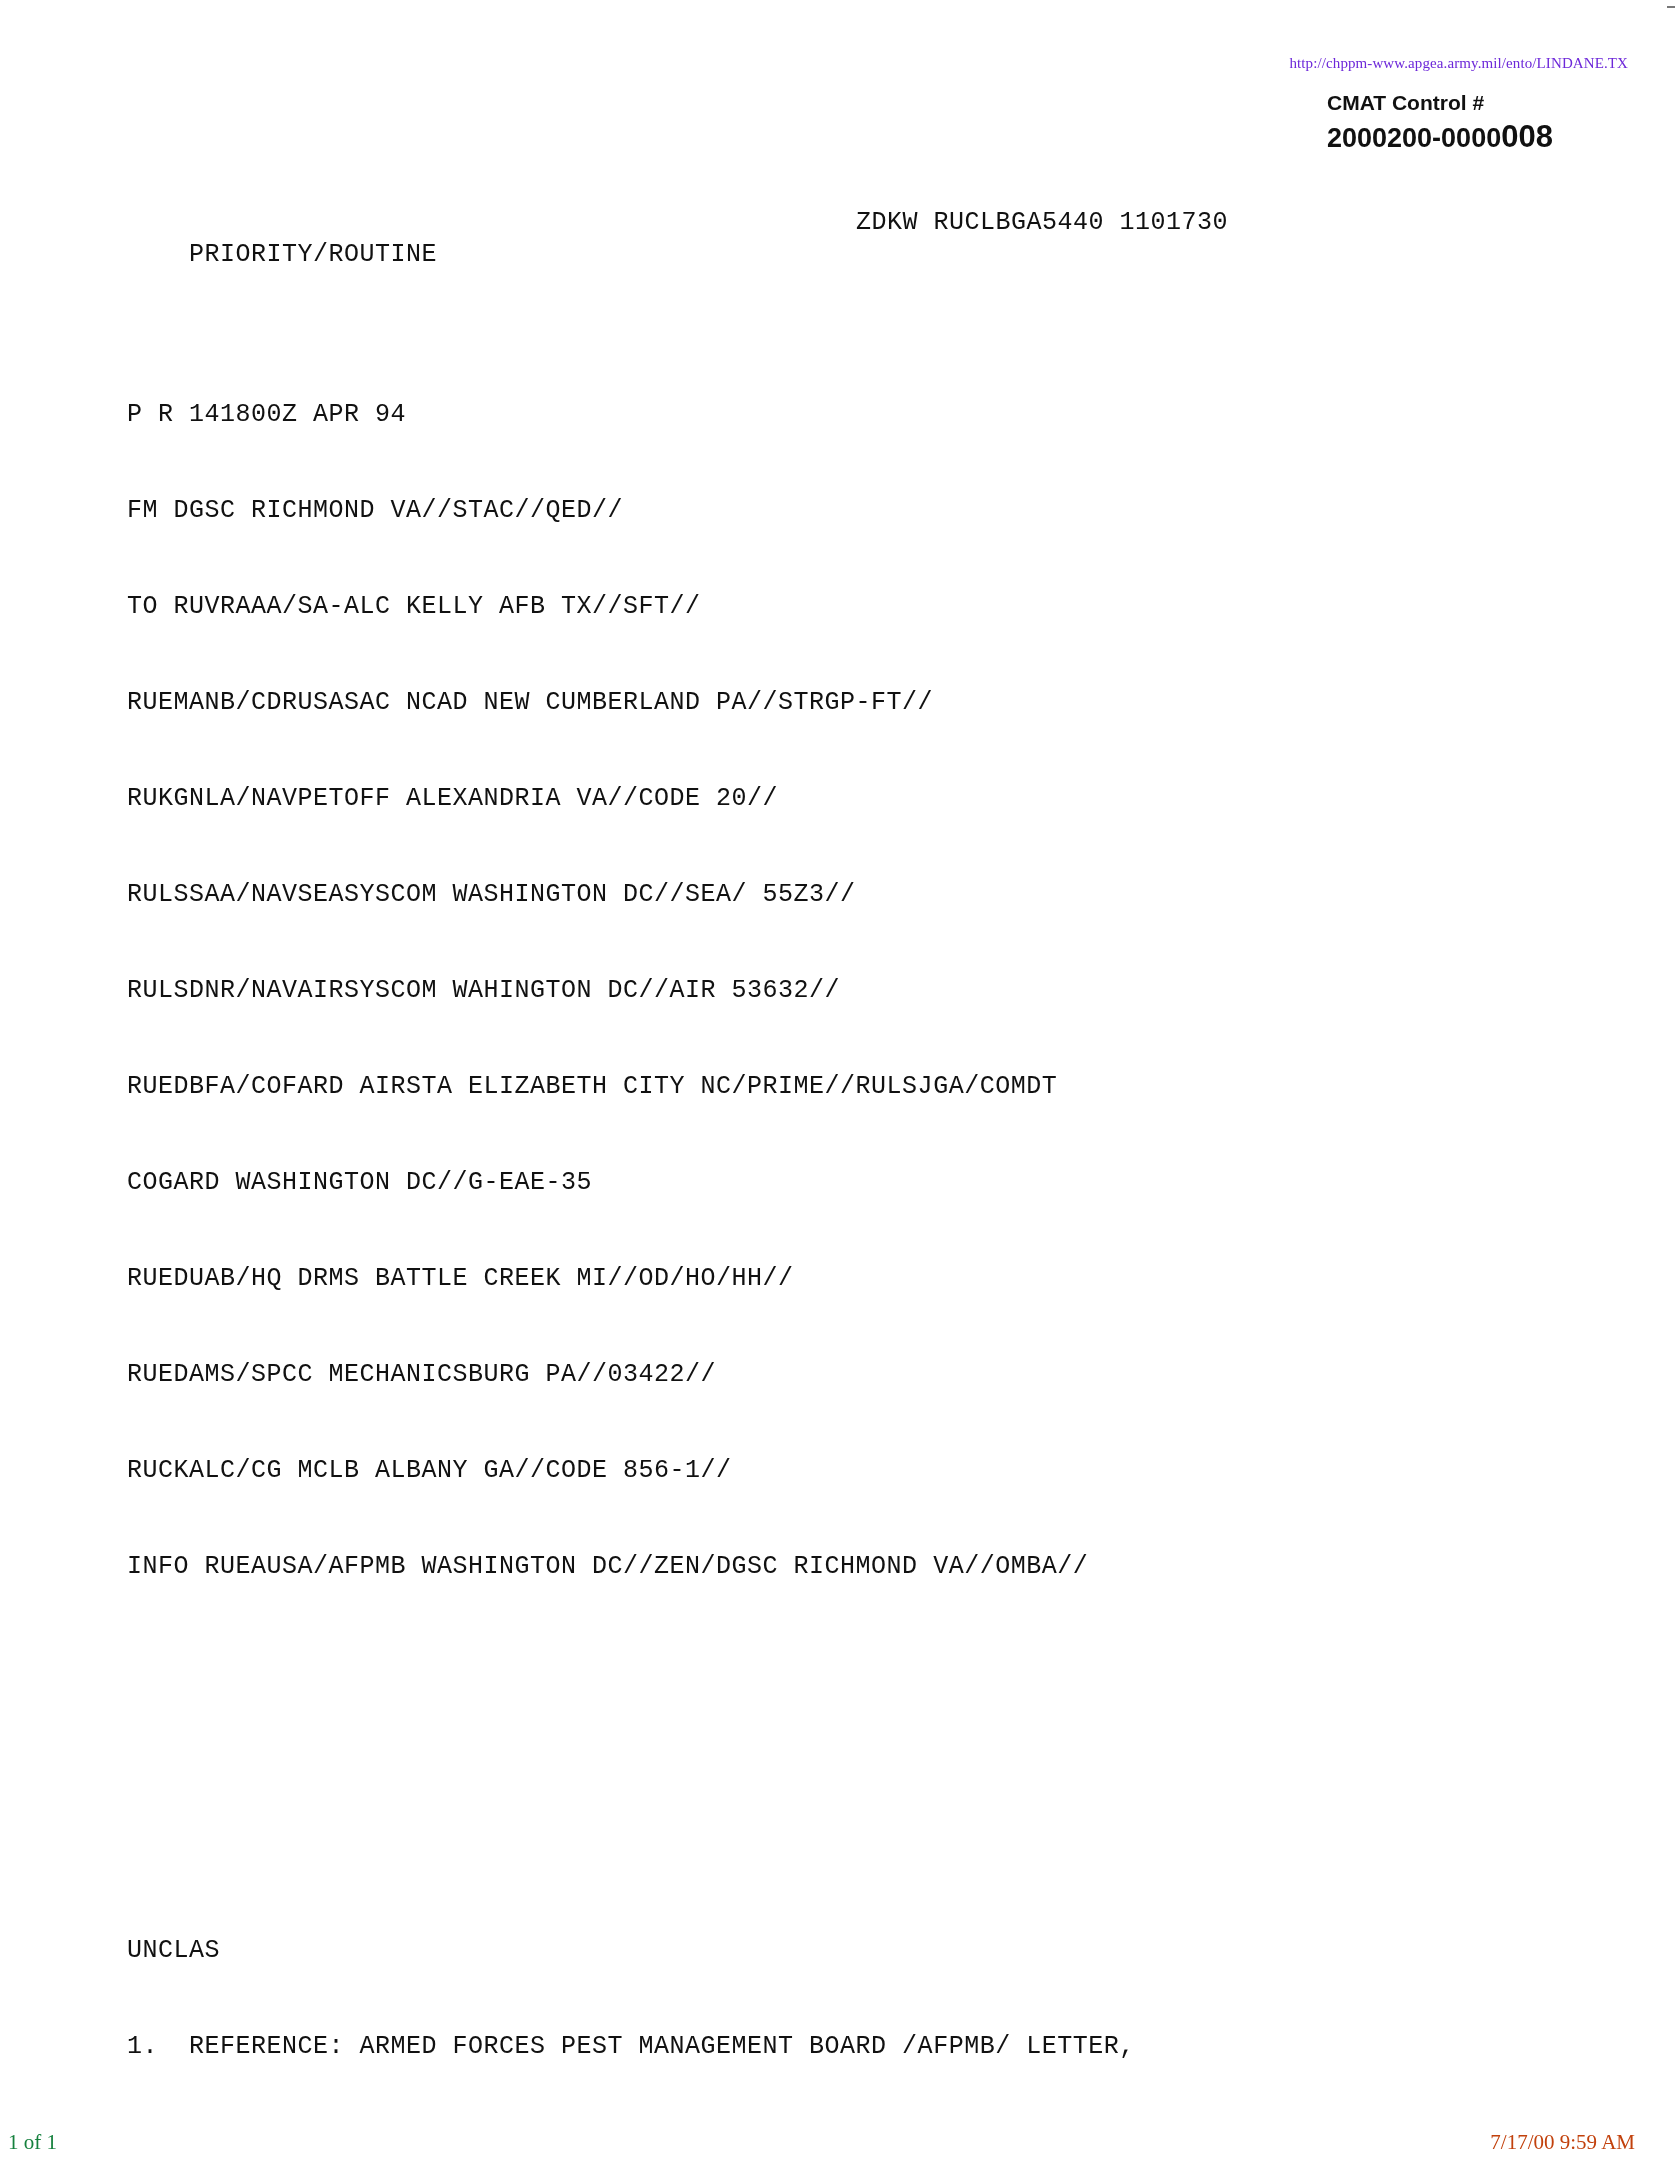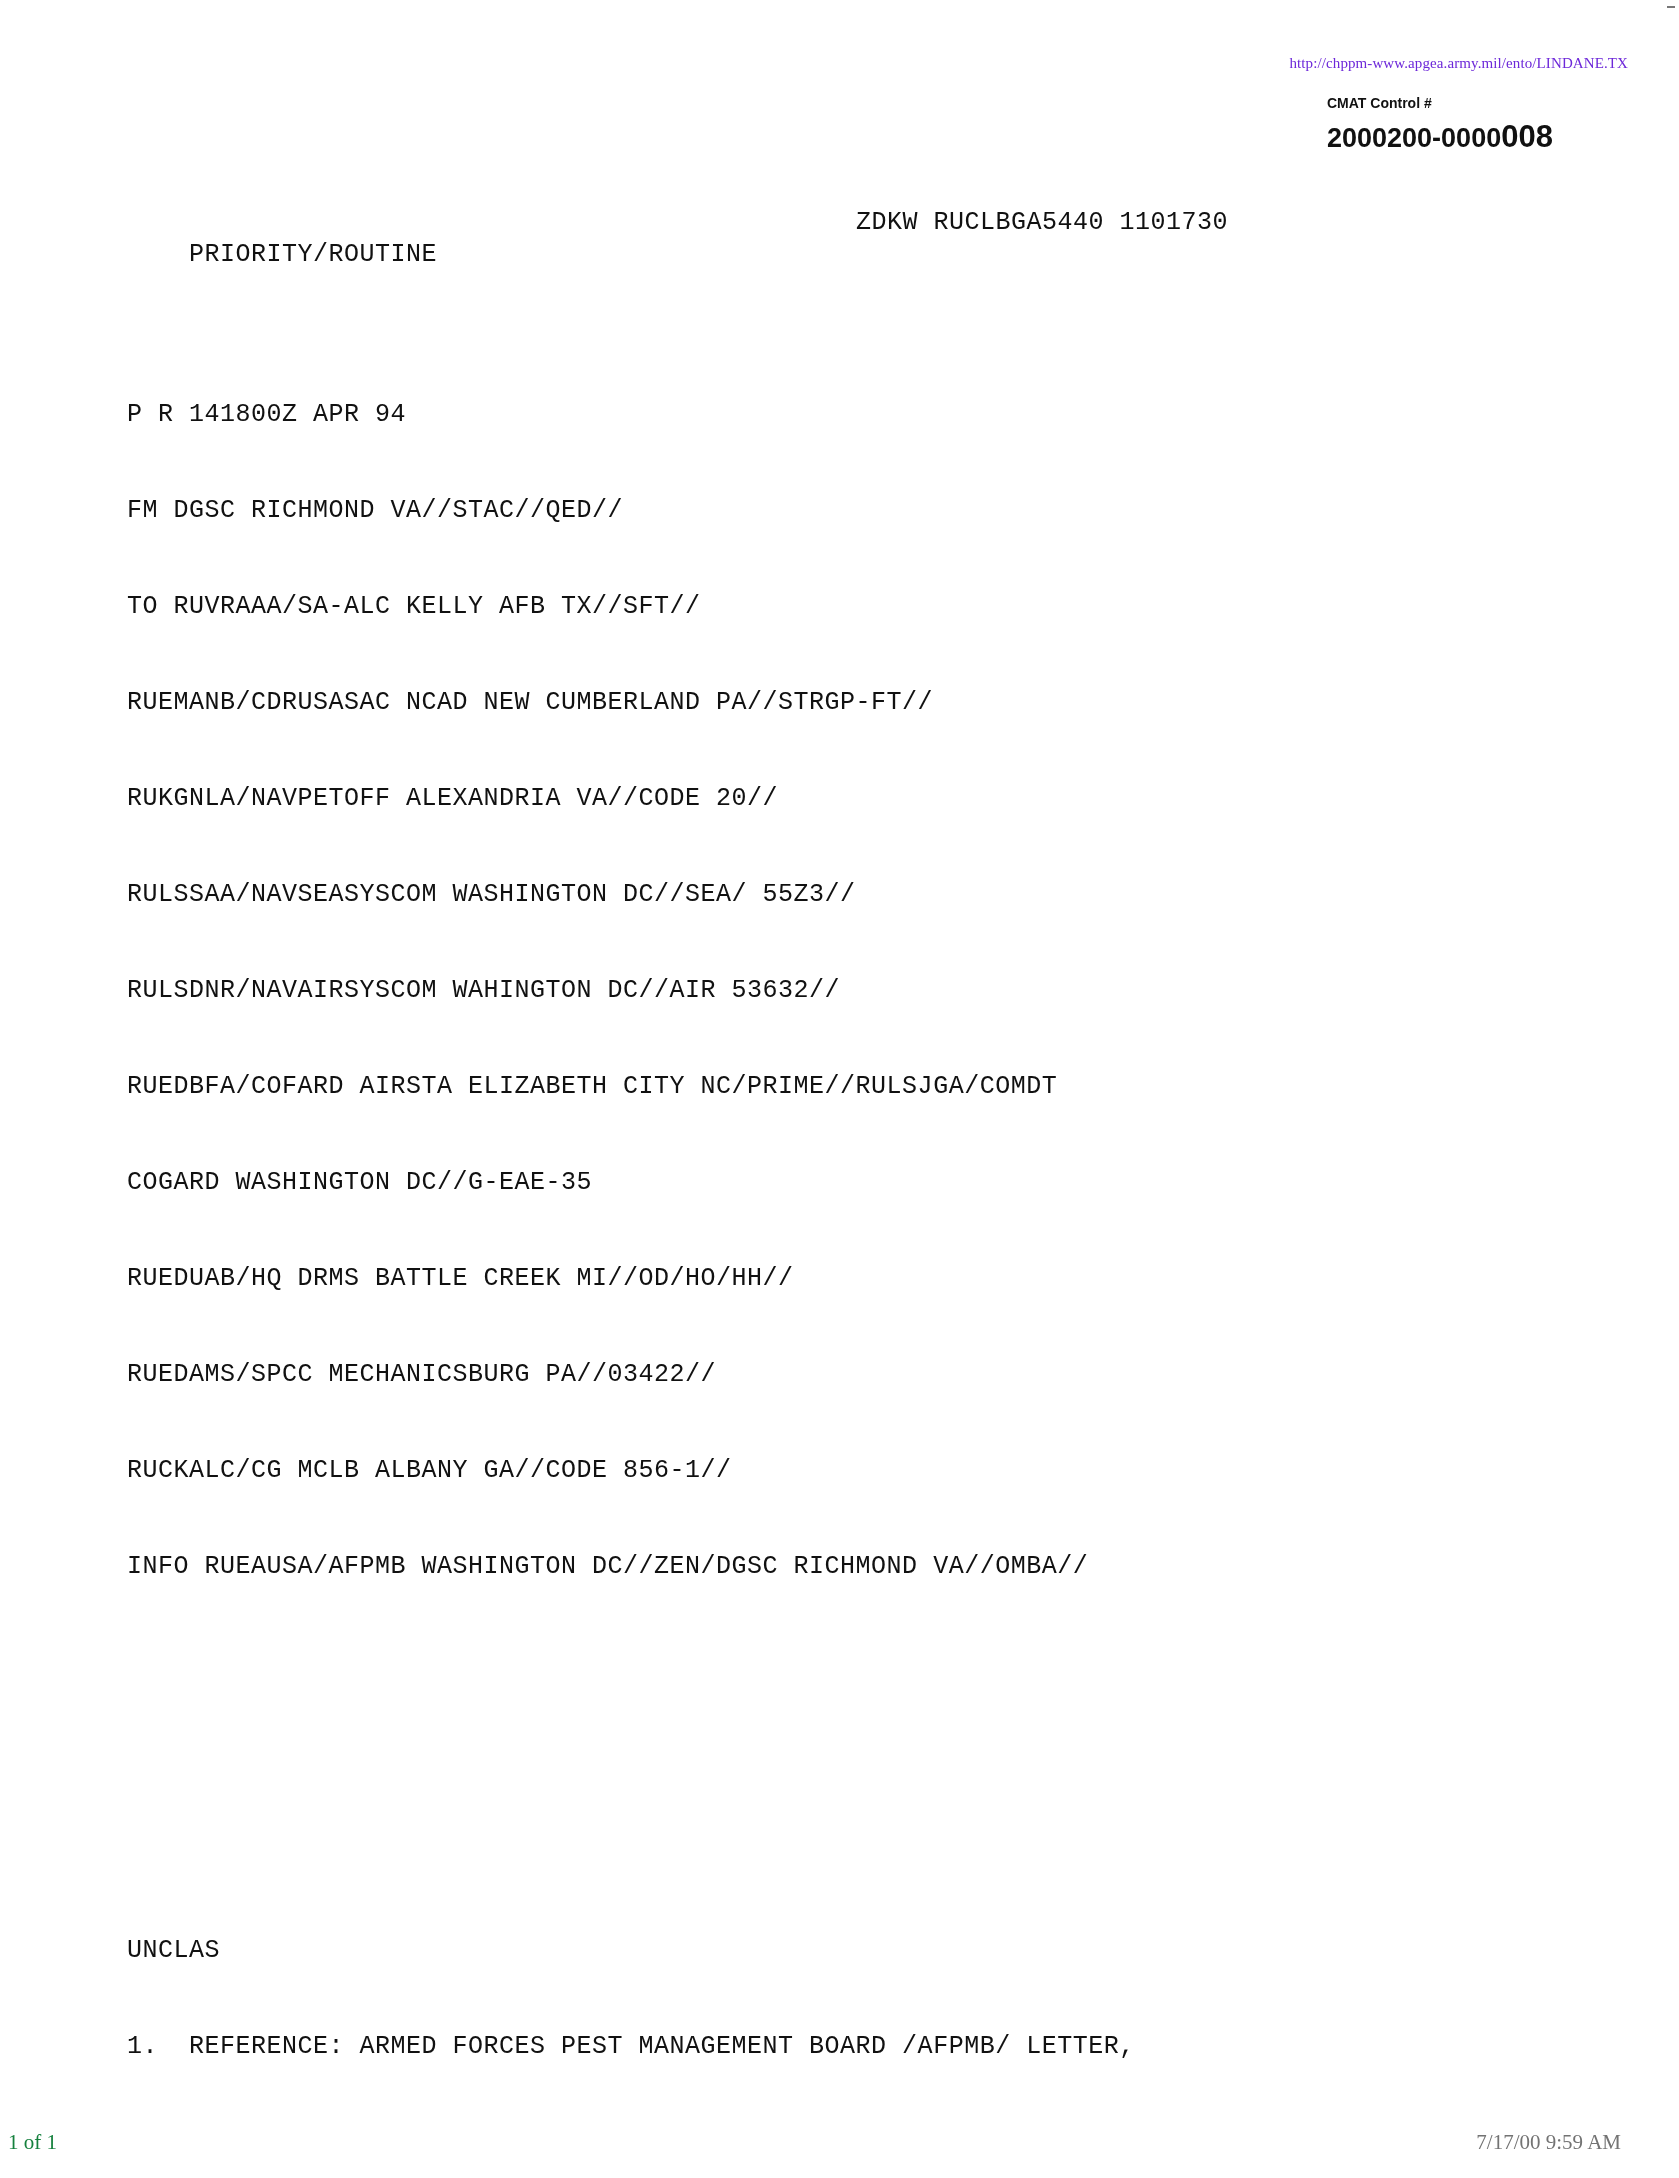--- a/index.html
+++ b/index.html
@@ -26,21 +26,21 @@
   }
   .cmat {
     position: absolute;
     top: 91px;
     left: 1327px;
     font-family: "Liberation Sans", sans-serif;
     font-weight: bold;
     color: #111;
   }
   .cmat-label {
-    font-size: 14px;
+    font-size: 21px;
     line-height: 24px;
   }
   .cmat-number {
     font-size: 27px;
     line-height: 36px;
     margin-top: 4px;
   }
   .cmat-number .big {
     font-size: 31px;
   }
@@ -74,24 +74,24 @@
     position: absolute;
     top: 2130px;
     left: 8px;
     font-family: "Liberation Serif", serif;
     font-size: 21px;
     color: #15803d;
   }
   .footer-right {
     position: absolute;
     top: 2130px;
-    right: 58px;
+    right: 44px;
     font-family: "Liberation Serif", serif;
     font-size: 21px;
-    color: #737373;
+    color: #c2410c;
     margin-left: 44px;
   }
   .corner-mark {
     position: absolute;
     top: 6px;
     right: 4px;
     width: 8px;
     height: 2px;
     background: #777;
   }

